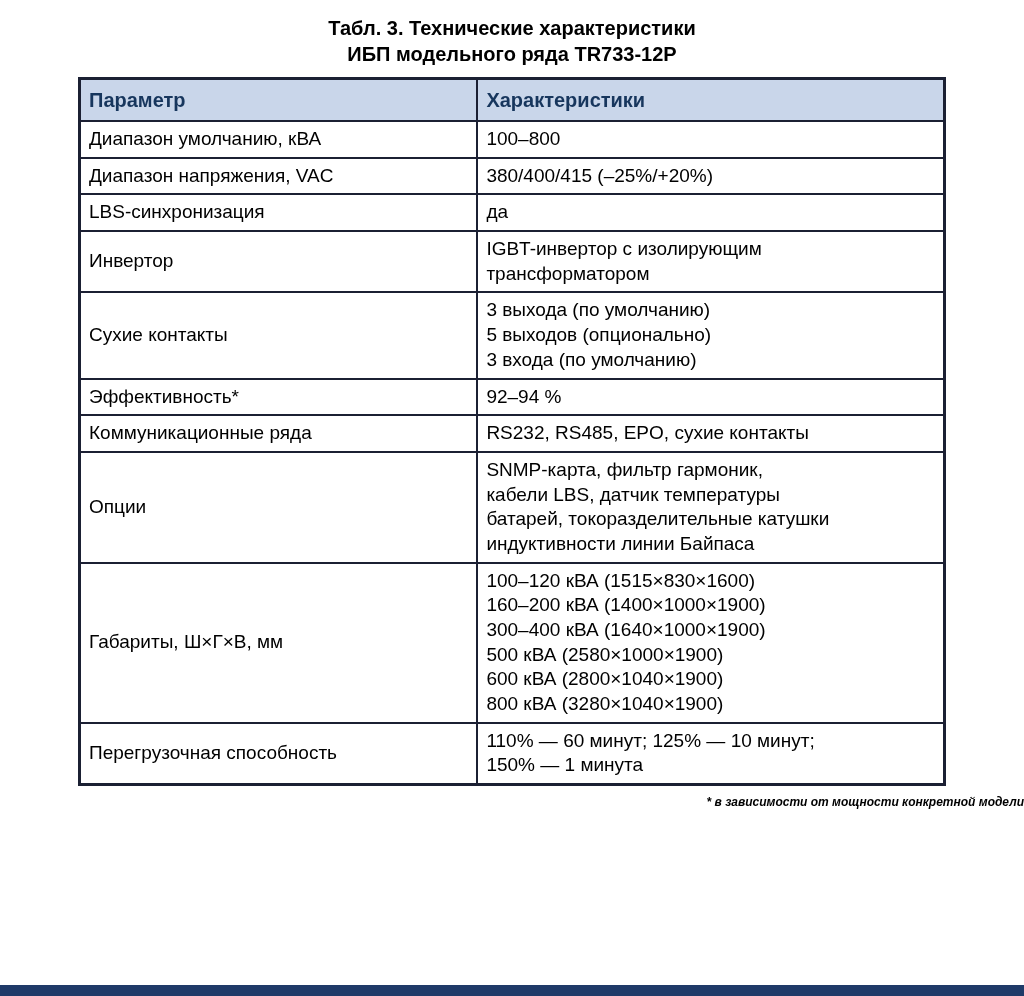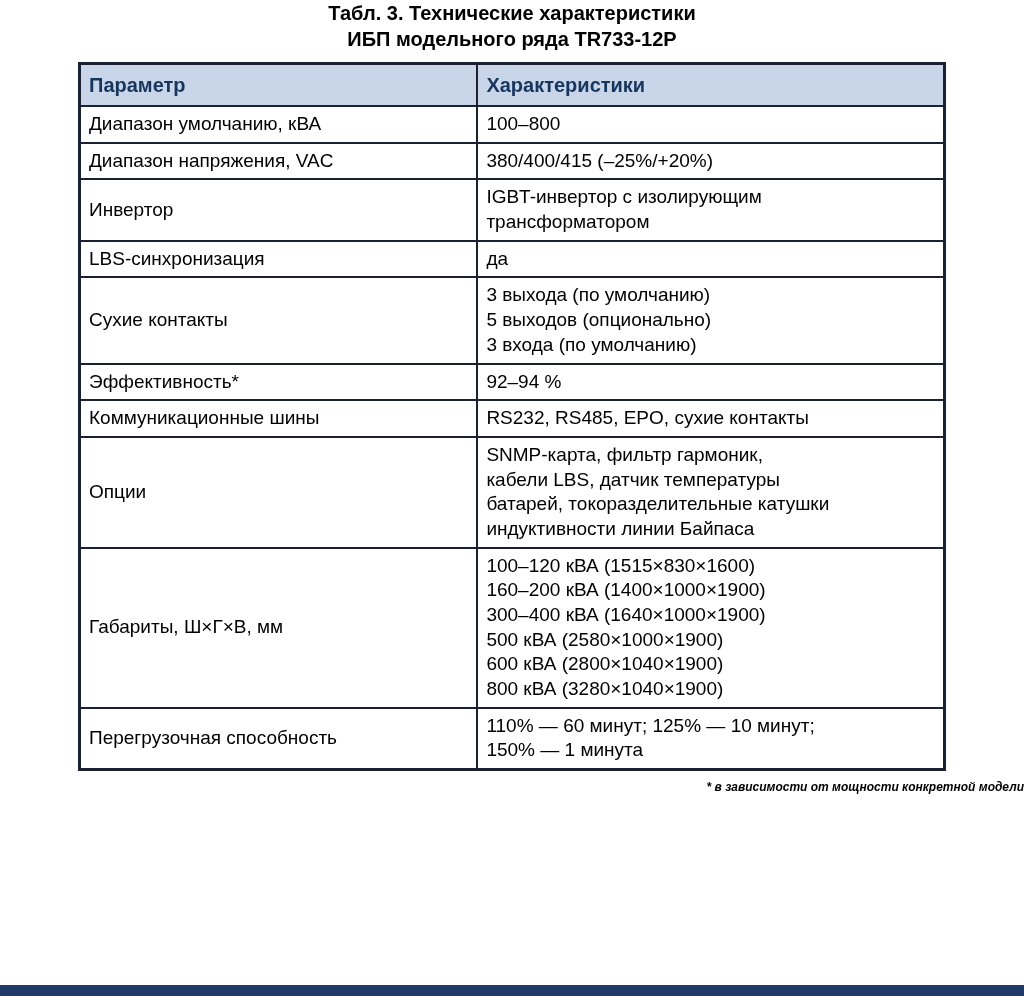--- a/index.html
+++ b/index.html
@@ -16,20 +16,21 @@
     display: flex;
     flex-direction: column;
     position: relative;
     overflow: hidden;
   }
   .title {
     text-align: center;
     font-weight: bold;
     font-size: 20px;
     line-height: 1.3;
+    margin-top: 15px;
   }
   .spec-table {
     border-collapse: collapse;
     margin: 10px auto 0 auto;
     width: 868px;
     border: 3px solid #1b2033;
     table-layout: fixed;
   }
   .spec-table th,
   .spec-table td {
@@ -88,40 +89,40 @@
     <tbody>
       <tr>
         <td>Диапазон умолчанию, кВА</td>
         <td>100–800</td>
       </tr>
       <tr>
         <td>Диапазон напряжения, VAC</td>
         <td>380/400/415 (–25%/+20%)</td>
       </tr>
       <tr>
+        <td>LBS-синхронизация</td>
+        <td>да</td>
+      </tr>
+      <tr>
         <td>Инвертор</td>
         <td>IGBT-инвертор с изолирующим
 трансформатором</td>
-      </tr>
-      <tr>
-        <td>LBS-синхронизация</td>
-        <td>да</td>
       </tr>
       <tr>
         <td>Сухие контакты</td>
         <td>3 выхода (по умолчанию)
 5 выходов (опционально)
 3 входа (по умолчанию)</td>
       </tr>
       <tr>
         <td>Эффективность*</td>
         <td>92–94 %</td>
       </tr>
       <tr>
-        <td>Коммуникационные шины</td>
+        <td>Коммуникационные ряда</td>
         <td>RS232, RS485, EPO, сухие контакты</td>
       </tr>
       <tr>
         <td>Опции</td>
         <td>SNMP-карта, фильтр гармоник,
 кабели LBS, датчик температуры
 батарей, токоразделительные катушки
 индуктивности линии Байпаса</td>
       </tr>
       <tr>

